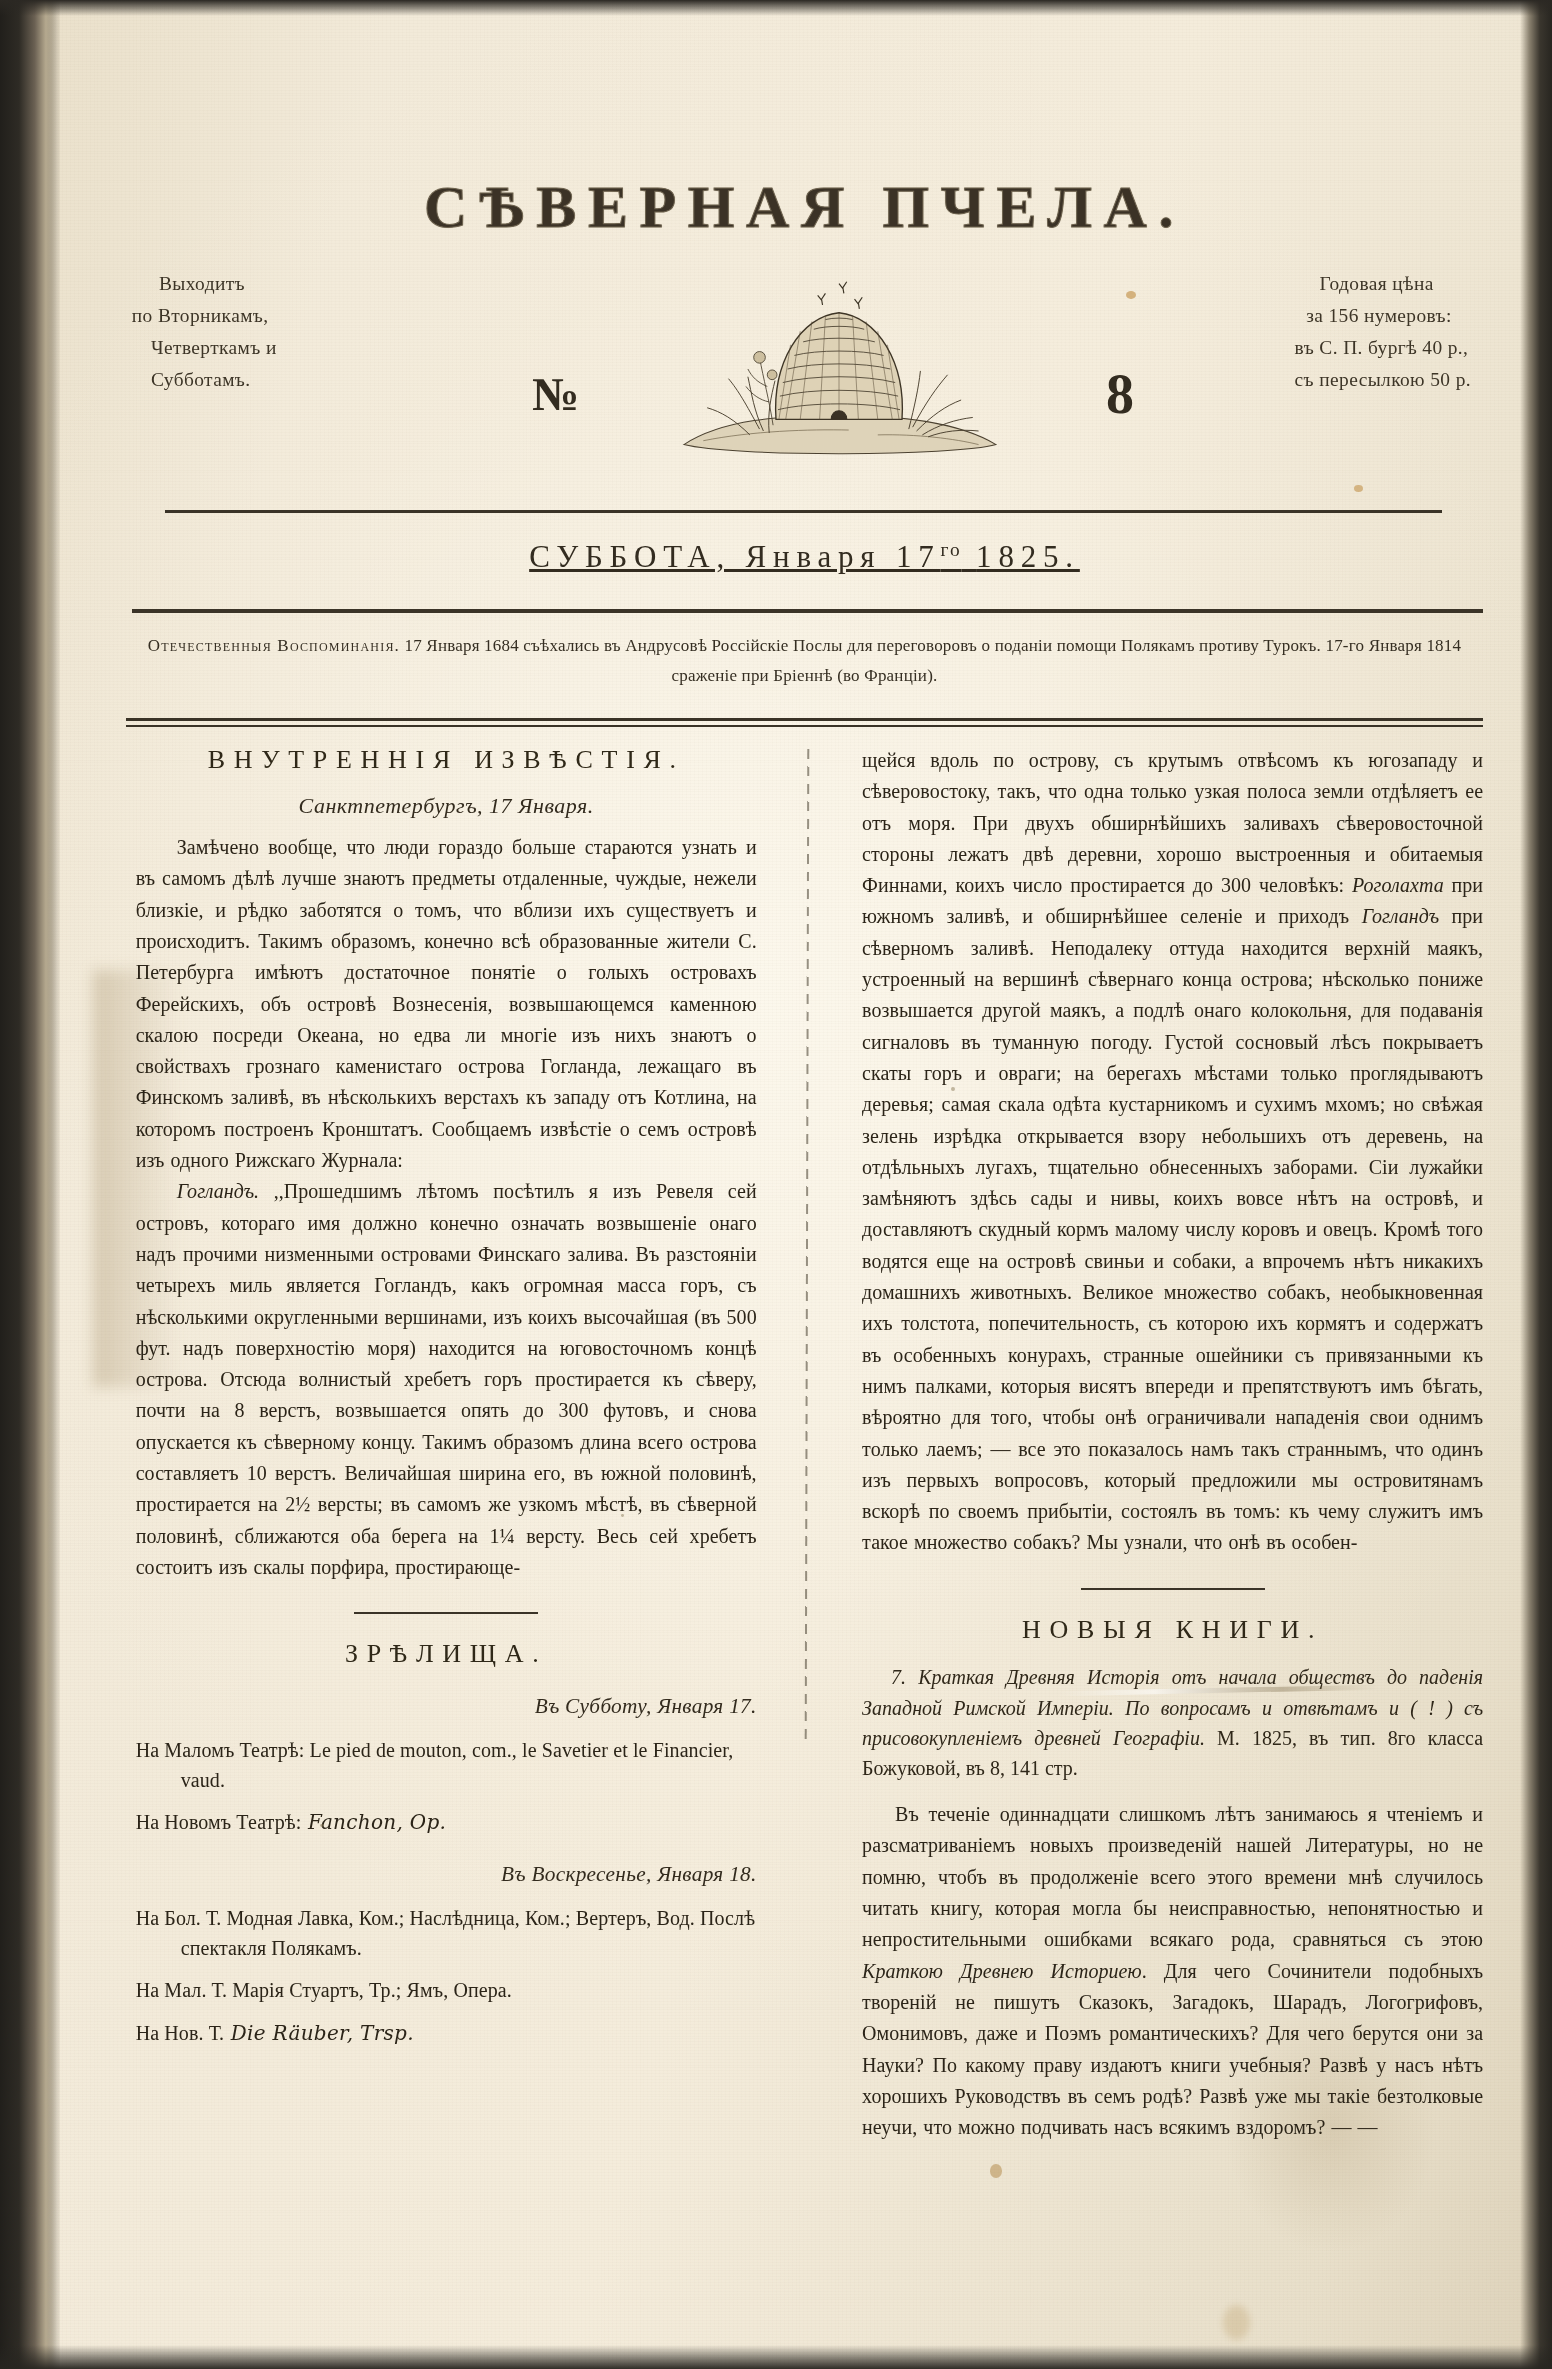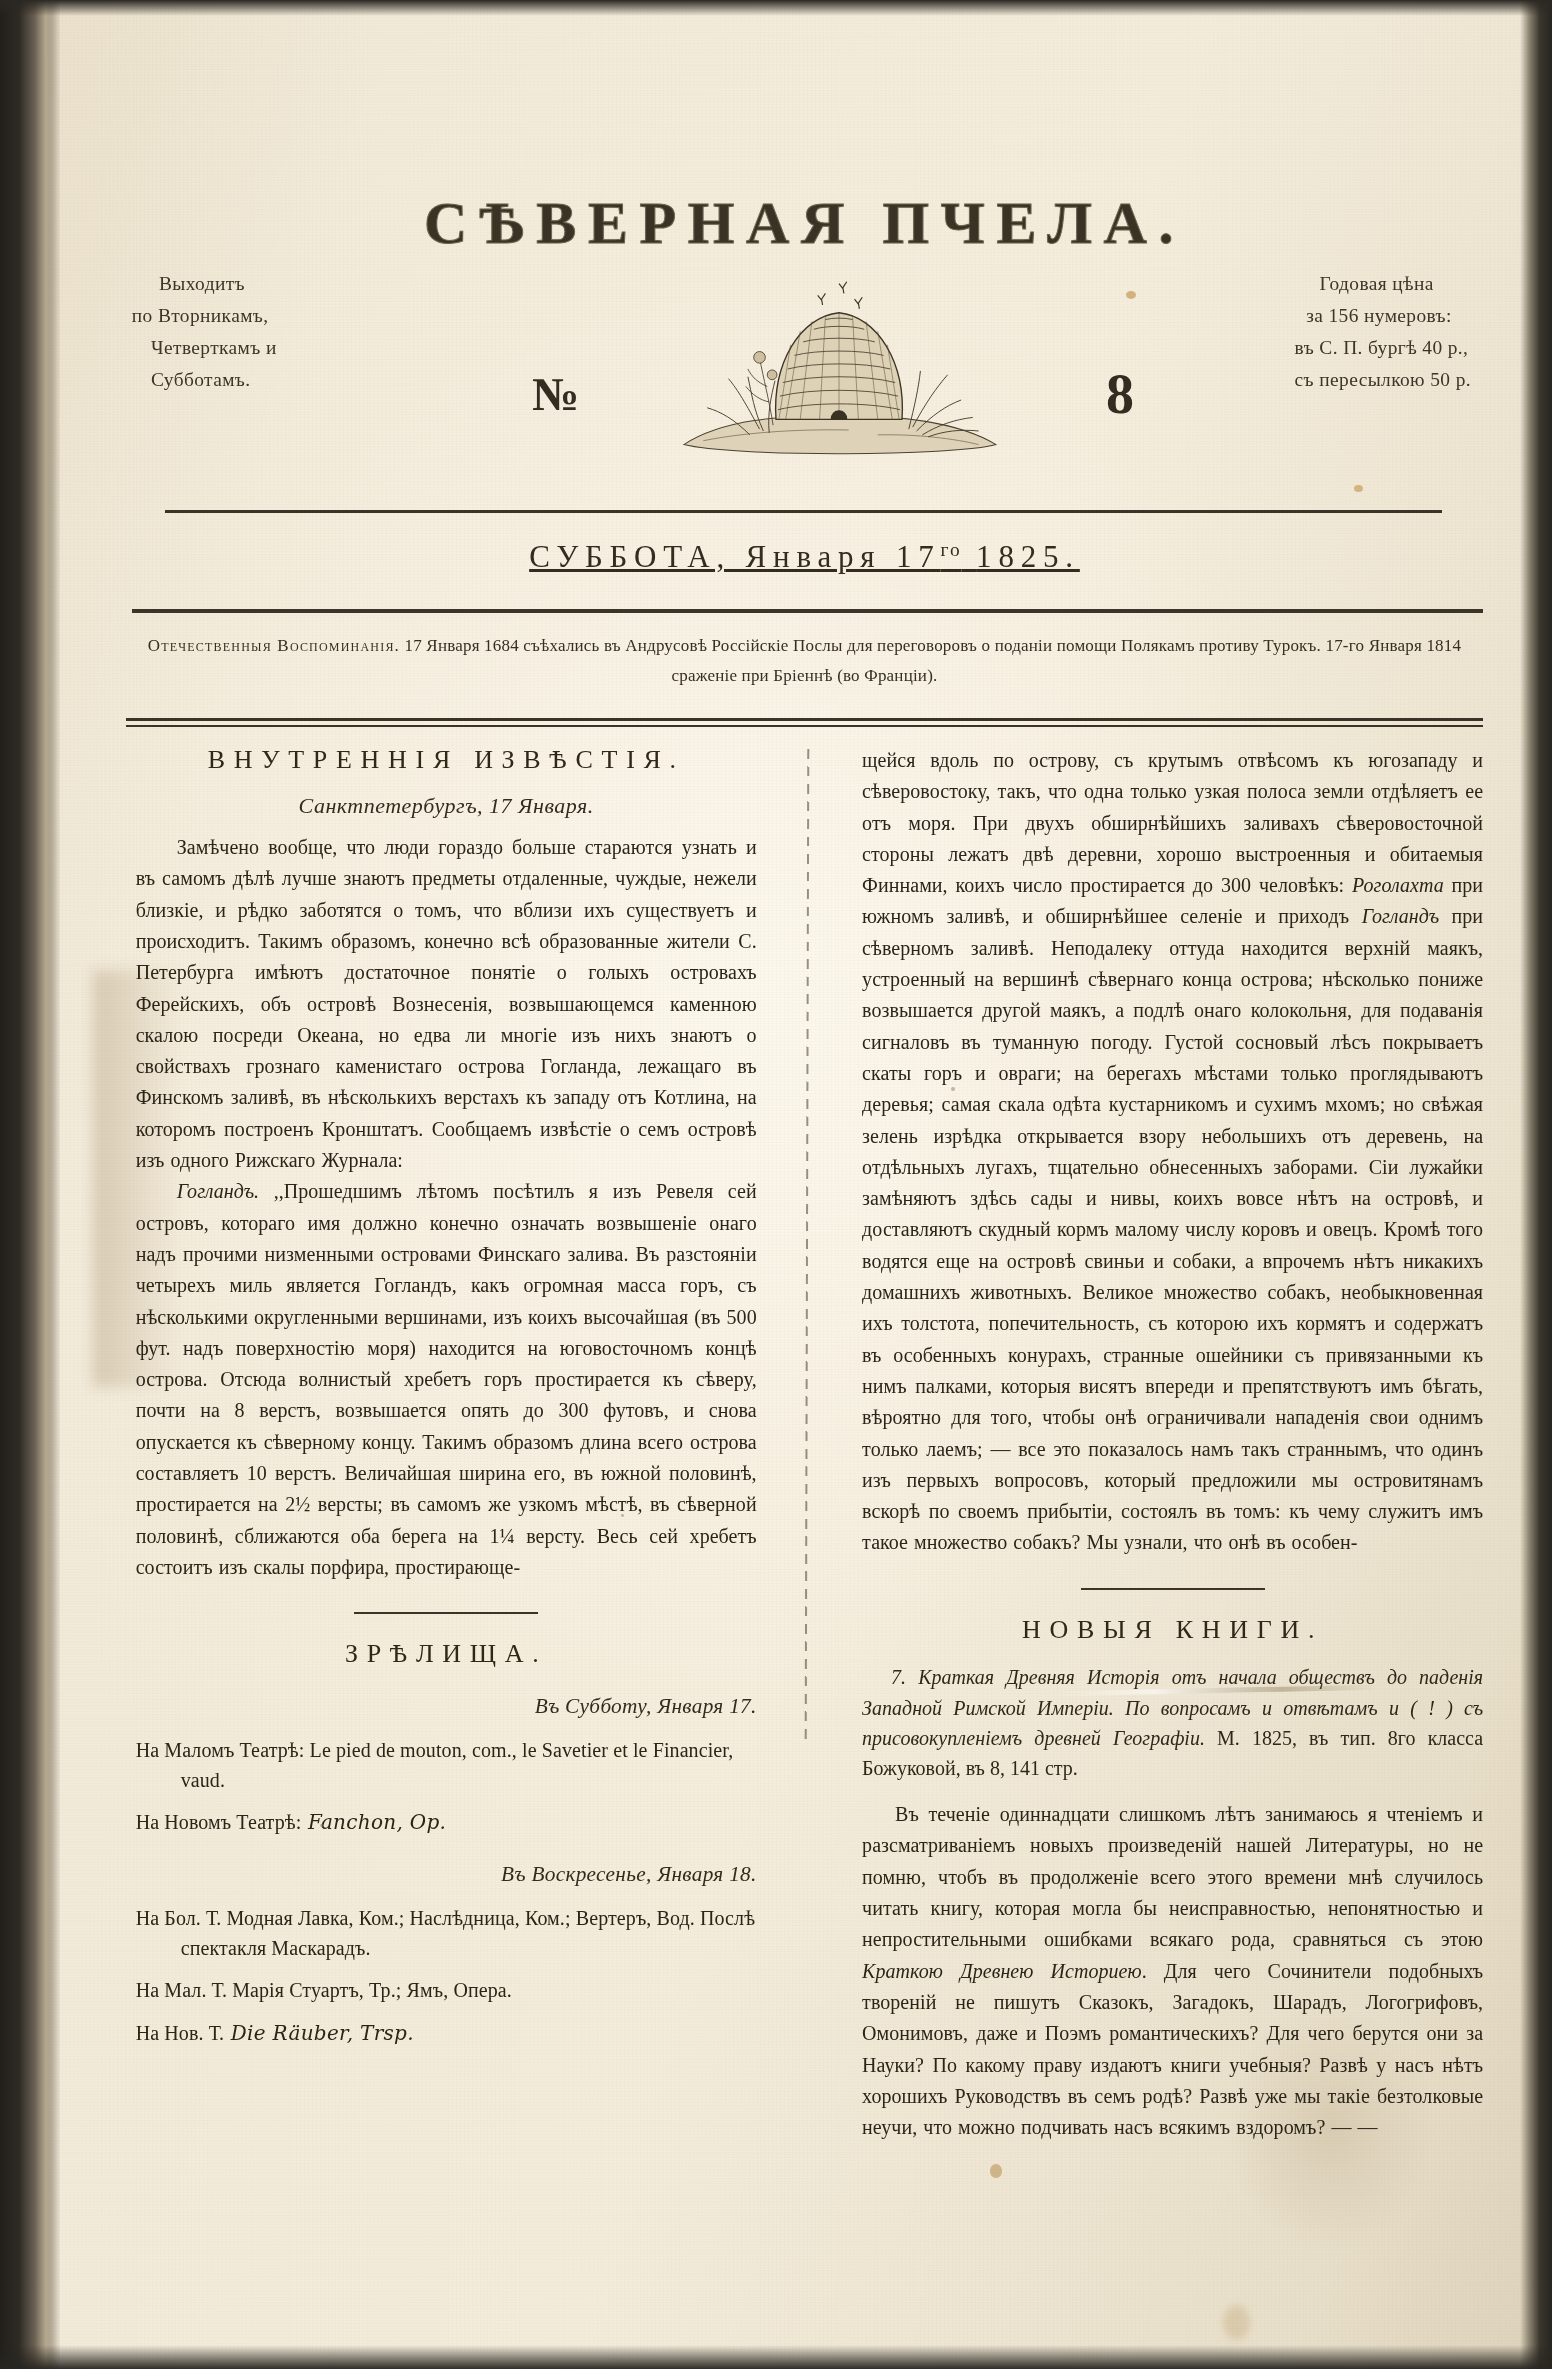--- a/index.html
+++ b/index.html
@@ -88,21 +88,20 @@
     left: 0; right: 0; top: 146px;
     text-align: center;
     font-family: "Liberation Serif", "DejaVu Serif", serif;
     font-size: 60px;
     letter-spacing: 11.6px;
     font-weight: 700;
     color: #3b3226;
     -webkit-text-stroke: 1px #6f6450;
     text-shadow: 0 0 1px rgba(90,78,56,.7);
     white-space: nowrap;
-    margin-top: 16px;
   }
   #freq-block {
     position: absolute;
     left: 29px; top: 241px;
     font-size: 19.4px;
     line-height: 1.65;
     letter-spacing: 0.4px;
     color: #3d3527;
   }
   #freq-block .ln { display: block; white-space: nowrap; }
@@ -441,21 +440,21 @@
           <p class="listing">
             <span>На Маломъ Театрѣ:</span><span class="lat"> Le pied de mouton, com., le Savetier et le Financier, vaud.</span>
           </p>
           <p class="listing">
             <span>На Новомъ Театрѣ:</span><span class="frak"> Fanchon, Op.</span>
           </p>
 
           <h4 class="day-head">Въ Воскресенье, Января 18.</h4>
 
           <p class="listing">
-            <span>На Бол. Т.</span><span> Модная Лавка, Ком.; Наслѣдница, Ком.; Вертеръ, Вод. Послѣ спектакля Маскарадъ.</span>
+            <span>На Бол. Т.</span><span> Модная Лавка, Ком.; Наслѣдница, Ком.; Вертеръ, Вод. Послѣ спектакля Полякамъ.</span>
           </p>
           <p class="listing">
             <span>На Мал. Т.</span><span> Марія Стуартъ, Тр.; Ямъ, Опера.</span>
           </p>
           <p class="listing">
             <span>На Нов. Т.</span><span class="frak"> Die Räuber, Trsp.</span>
           </p>
         </div>
       </div>
 

